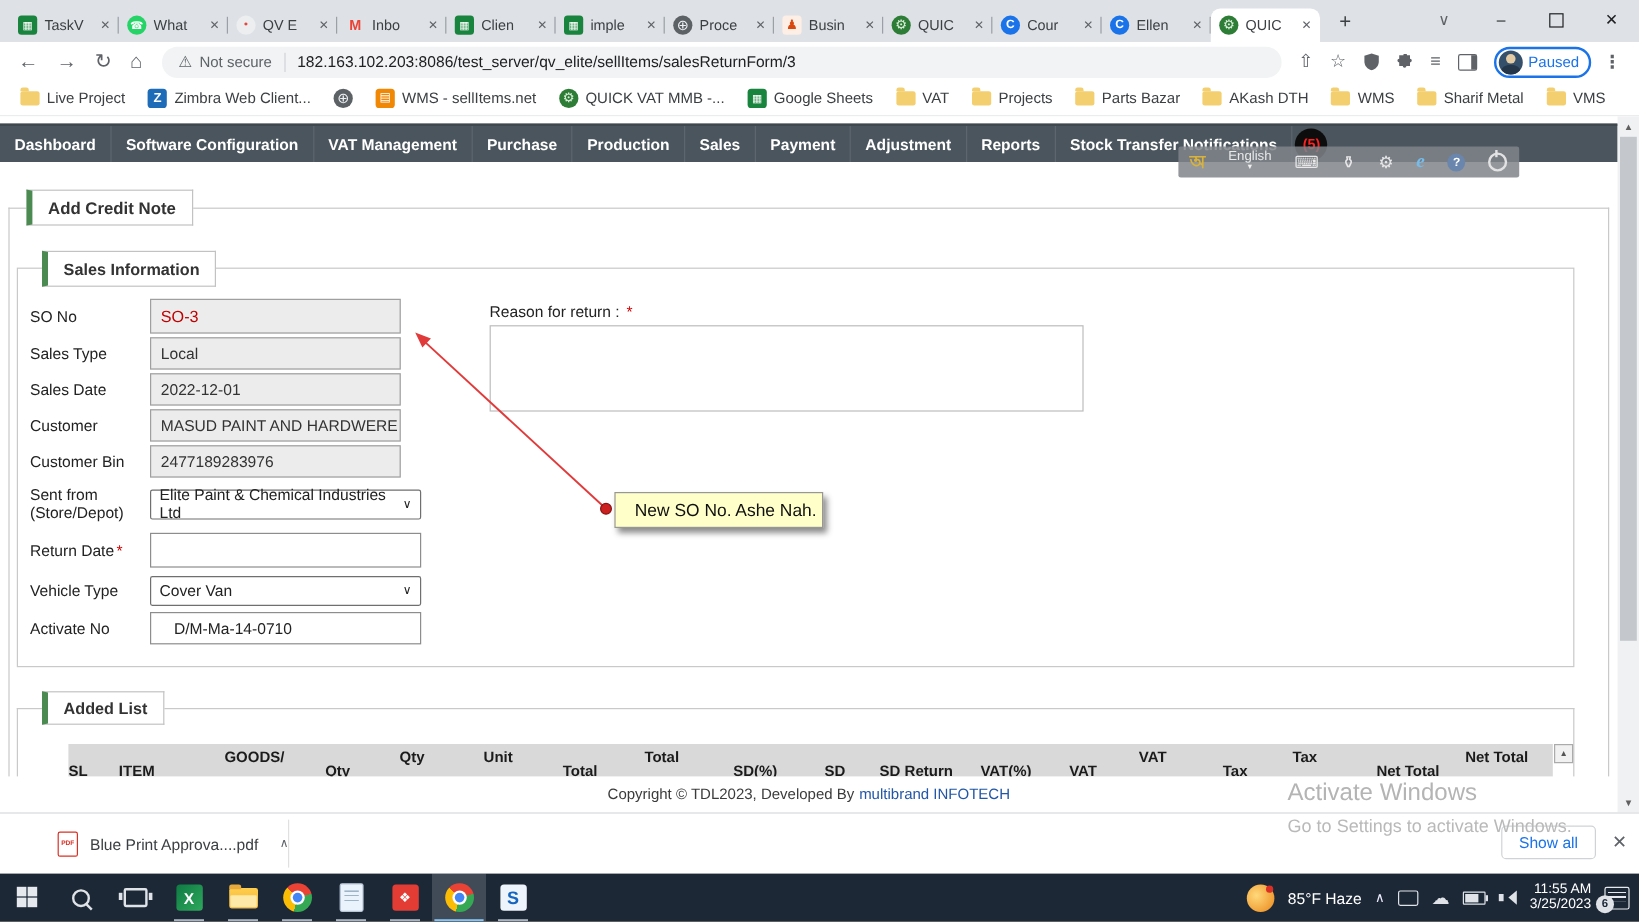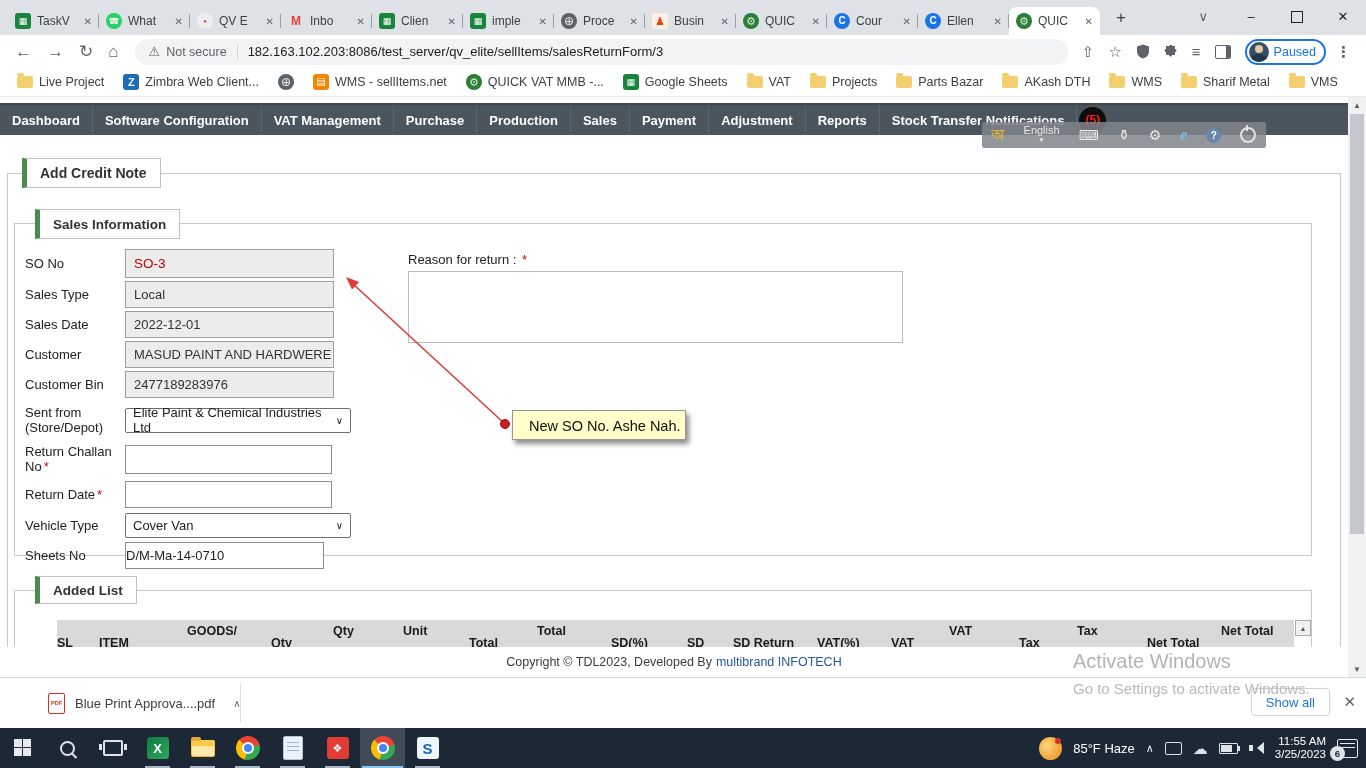--- a/index.html
+++ b/index.html
@@ -86,21 +86,21 @@
   .frow{display:flex;align-items:center;margin-bottom:3px;}
   .flabel{width:100px;font-size:13px;color:#222;line-height:15px;flex:none;}
   .req{color:#d40000;margin-left:2px;}
   .ro{width:199px;height:25px;background:#ececec;border:1px solid #9f9f9f;font-size:13px;color:#333;
     display:flex;align-items:center;padding-left:8px;}
   .ro-em{color:#c00000;font-weight:400;font-size:13.5px;}
   .sel{width:210px;height:23px;border:1px solid #6f6f6f;border-radius:2px;background:#fff;font-size:13px;color:#222;
     display:flex;align-items:center;justify-content:space-between;padding:0 7px;}
   .selch{font-size:10px;color:#222;}
   .ti{width:205px;height:25px;border:1px solid #8d8d8d;background:#fff;font-size:13px;color:#222;
-    display:flex;align-items:center;padding-left:0;box-sizing:content-box;}
+    display:flex;align-items:center;padding-left:19px;box-sizing:content-box;}
   .frow:nth-child(1) .ro{height:27px;}
   .frow:nth-child(5){margin-bottom:7px;}
   .frow:nth-child(6){margin-bottom:9px;}
   .frow:nth-child(7) .ti{height:27px;}
   .frow:nth-child(7){margin-bottom:7px;}
   .frow:nth-child(8){margin-bottom:5px;}
   .frow:nth-child(9){margin-bottom:4px;}
   .frow:nth-child(10) .ti{width:197px;}
 
   .reason{position:absolute;left:408px;top:155px;z-index:5;}
@@ -420,36 +420,32 @@
           <div class="ro">2477189283976</div>
         </div>
         <div class="frow">
           <label class="flabel">Sent from (Store/Depot)</label>
           <div class="sel">
             <span class="selval">Elite Paint &amp; Chemical Industries Ltd</span>
             <span class="selch">∨</span>
           </div>
         </div>
         <div class="frow">
-          <label class="flabel">Return Challan No<span class="req">*</span></label>
-          <div class="ti"></div>
-        </div>
-        <div class="frow">
           <label class="flabel">Return Date<span class="req">*</span></label>
           <div class="ti"></div>
         </div>
         <div class="frow">
           <label class="flabel">Vehicle Type</label>
           <div class="sel">
             <span class="selval">Cover Van</span>
             <span class="selch">∨</span>
           </div>
         </div>
         <div class="frow">
-          <label class="flabel">Sheets No</label>
+          <label class="flabel">Activate No</label>
           <div class="ti">D/M-Ma-14-0710</div>
         </div>
       </div>
 
     <div class="reason">
       <div class="reason-label">
         <span>Reason for return : </span><span class="req">*</span>
       </div>
       <div class="reason-box"></div>
     </div>

